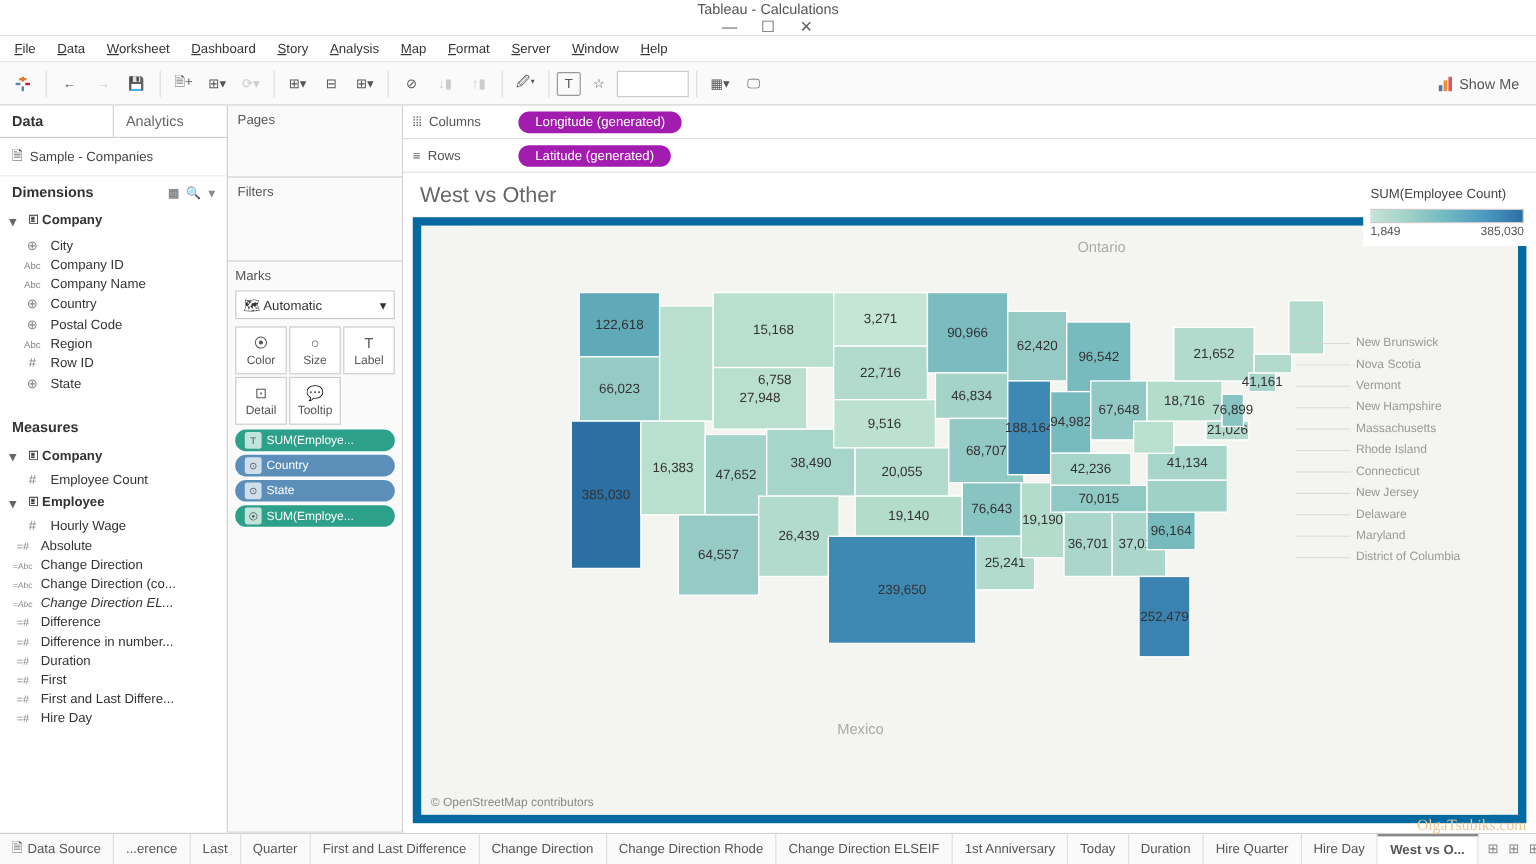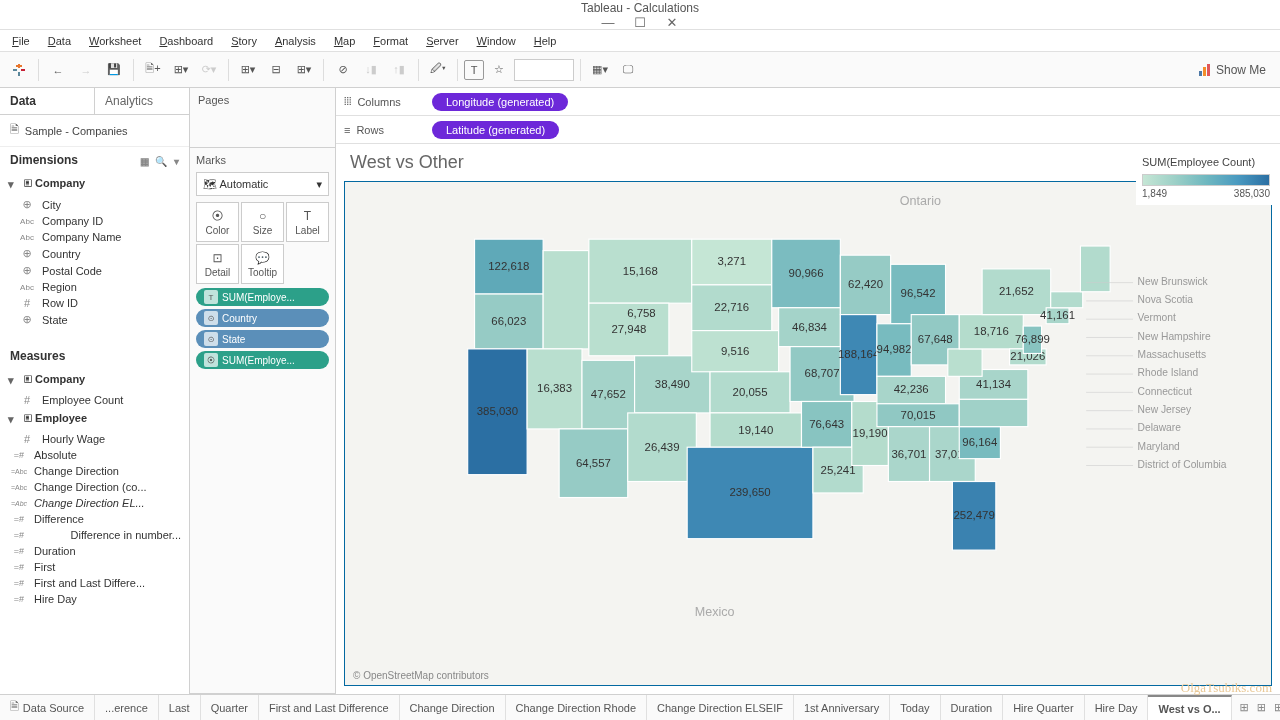--- a/index.html
+++ b/index.html
@@ -58,23 +58,23 @@
 .marks-cell .mi { font-size: 12px; }
 .mark-pill { border-radius: 10px; padding: 2px 8px; font-size: 10px; color: #fff; margin: 3px 0; display: flex; align-items: center; gap: 4px; overflow: hidden; white-space: nowrap; }
 .mark-pill .pi { width: 14px; height: 14px; background: rgba(255,255,255,0.7); border-radius: 2px; display: inline-flex; align-items: center; justify-content: center; color: #555; font-size: 8px; flex-shrink: 0; }
 .pill-green { background: #2ca089; }
 .pill-blue { background: #5b8fb9; }
 
 
 .vizarea { flex: 1; display: flex; flex-direction: column; background: #fff; position: relative; }
 .shelf-row { display: flex; align-items: center; height: 28px; border-bottom: 1px solid #e0e0e0; padding: 0 8px; gap: 8px; }
 .shelf-label { width: 80px; font-size: 11px; color: #555; display: flex; align-items: center; gap: 6px; }
-.shelf-pill { background: #6d28d9; color: #fff; border-radius: 10px; padding: 3px 14px; font-size: 11px; }
+.shelf-pill { background: #a21caf; color: #fff; border-radius: 10px; padding: 3px 14px; font-size: 11px; }
 .viz-title { font-size: 18px; color: #666; padding: 8px 14px; }
-.map-container { flex: 1; position: relative; margin: 0 8px 8px 8px; border: 1px solid #0369a1; background: #f4f4f1; overflow: hidden; padding-left: 19px; }
+.map-container { flex: 1; position: relative; margin: 0 8px 8px 8px; border: 7px solid #0369a1; background: #f4f4f1; overflow: hidden; padding-left: 19px; }
 .map-svg { width: 100%; height: 100%; }
 .state { stroke: #fff; stroke-width: 1; }
 .state-label { font-size: 10px; fill: #333; text-anchor: middle; }
 .bg-label { font-size: 11px; fill: #aaa; text-anchor: middle; }
 .attribution { position: absolute; bottom: 4px; left: 8px; font-size: 10px; color: #888; }
 
 
 .legend { position: absolute; right: 4px; top: 62px; width: 140px; background: #fff; padding: 6px; }
 .legend-title { font-size: 11px; color: #444; margin-bottom: 6px; }
 .legend-grad { height: 12px; background: linear-gradient(to right, #c5e6d5, #9dd0c7, #6fb8c0, #4a9ac0, #2b6fa3); border: 1px solid #ccc; }
@@ -261,21 +261,21 @@
             <span>Change Direction (co...</span>
           </div>
           <div class="field-row" style="padding-left: 10px; font-style: italic;">
             <span class="ficon calcabc"></span>
             <span>Change Direction EL...</span>
           </div>
           <div class="field-row" style="padding-left: 10px; text-align: center;">
             <span class="ficon calc"></span>
             <span>Difference</span>
           </div>
-          <div class="field-row" style="padding-left: 10px; justify-content: space-between;">
+          <div class="field-row" style="padding-left: 10px;">
             <span class="ficon calc"></span>
             <span>Difference in number...</span>
           </div>
           <div class="field-row" style="padding-left: 10px;">
             <span class="ficon calc"></span>
             <span>Duration</span>
           </div>
           <div class="field-row" style="padding-left: 10px;">
             <span class="ficon calc"></span>
             <span>First</span>
@@ -287,20 +287,23 @@
           <div class="field-row" style="padding-left: 10px;">
             <span class="ficon calc"></span>
             <span>Hire Day</span>
           </div>
         </div>
     </div>
 
     <div class="shelves">
       <div class="shelf" style="height:60px">
           <div class="shelf-title">Pages</div>
+        </div>
+      <div class="shelf" style="height:70px">
+          <div class="shelf-title">Filters</div>
         </div>
       <div class="shelf marks-card" style="flex:1">
         <div class="shelf-title" style="margin-bottom:6px">Marks</div>
         <div class="marks-select">
             <span>🗺 <span>Automatic</span></span>
             <span>▾</span>
           </div>
         <div class="marks-grid" id="marks-grid">
             <div class="marks-cell">
               <span class="mi">⦿</span>

